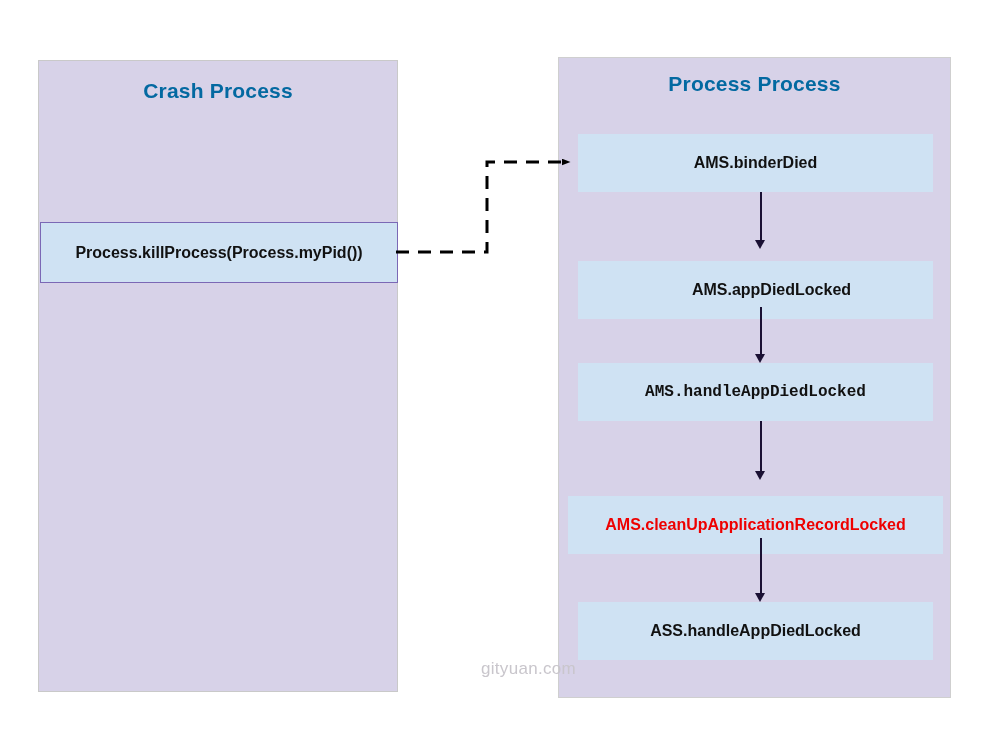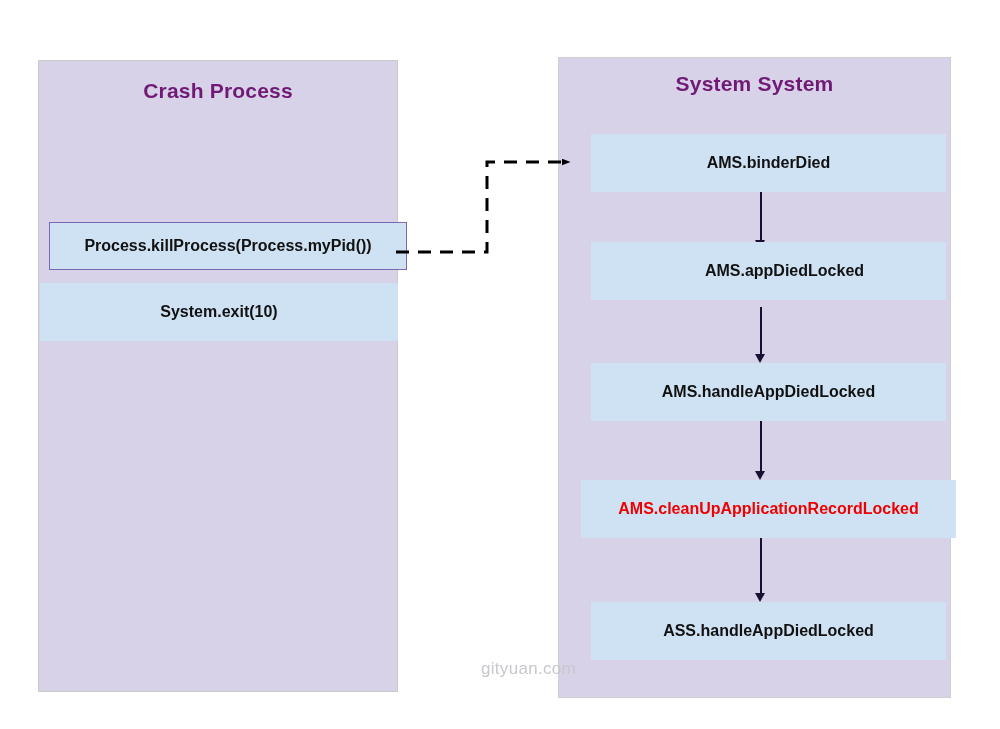--- a/index.html
+++ b/index.html
@@ -36,21 +36,21 @@
     top: 57px;
     width: 393px;
     height: 641px;
     border-color: #cfcfcf;
   }
   .panel-title {
     position: absolute;
     left: 0;
     width: 100%;
     text-align: center;
-    color: #701a75;
+    color: #0369a1;
     font-weight: bold;
     font-size: 21px;
     letter-spacing: 0.2px;
   }
   #panel-crash .panel-title { top: 18px; }
   #panel-system .panel-title { top: 14px; }
 
   
   .node {
     position: absolute;
@@ -67,43 +67,42 @@
   .node.outlined {
     border: 1px solid #7b68b5;
   }
   .node.danger {
     color: #ee0000;
     font-size: 16px;
   }
 
   
   #node-killprocess {
-    left: 10px;
+    left: 1px;
     top: 161px;
     width: 358px;
-    height: 48px;
+    height: 61px;
   }
   #node-systemexit {
     left: 1px;
     top: 222px;
     width: 358px;
     height: 58px;
   }
 
   
   .rnode {
     left: 19px;
     width: 355px;
     height: 58px;
-    margin-left: 13px;
   }
   #node-binderdied      { top: 76px; }
-  #node-appdiedlocked   { top: 184px; padding-left: 32px; }
-  #node-handleappdied   { top: 305px; }
-  #node-cleanup         { top: 422px; left: 9px; width: 375px; }
+  #node-appdiedlocked   { top: 203px; padding-left: 32px; }
+  #node-handleappdied   { top: 305px; font-family: Liberation Mono, monospace; }
+  #node-cleanup         { top: 438px; left: 9px; width: 375px; }
   #node-asshandle       { top: 544px; text-align: center; }
 
   
   .varrow {
     position: absolute;
     left: 196px;
     width: 11px;
   }
   .varrow .shaft {
     position: absolute;
@@ -153,25 +152,24 @@
 </head>
 <body>
 
 <div id="canvas">
 
   <div class="panel" id="panel-crash">
     <div class="panel-title">Crash Process</div>
 
     <div class="node outlined" id="node-killprocess">Process.killProcess(Process.myPid())</div>
 
-    <div class="node" id="node-systemexit">System.exit(10)</div>
   </div>
 
   <div class="panel" id="panel-system">
-    <div class="panel-title">System System</div>
+    <div class="panel-title">Process Process</div>
 
     <div class="node rnode" id="node-binderdied">AMS.binderDied</div>
 
     <div class="varrow" id="arrow-1">
       <div class="shaft"></div>
       <div class="head"></div>
     </div>
 
     <div class="node rnode" id="node-appdiedlocked">AMS.appDiedLocked</div>
 

